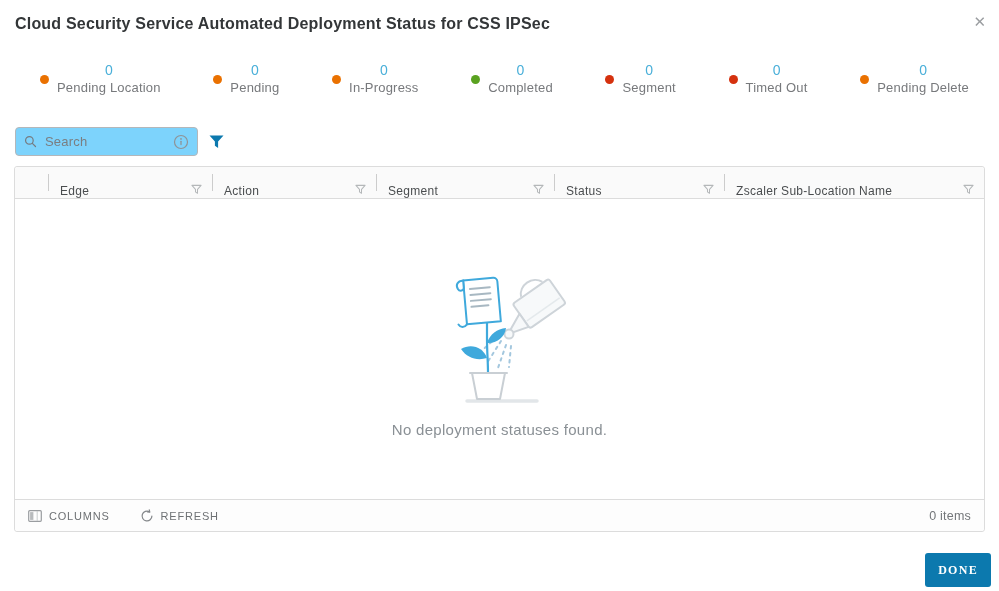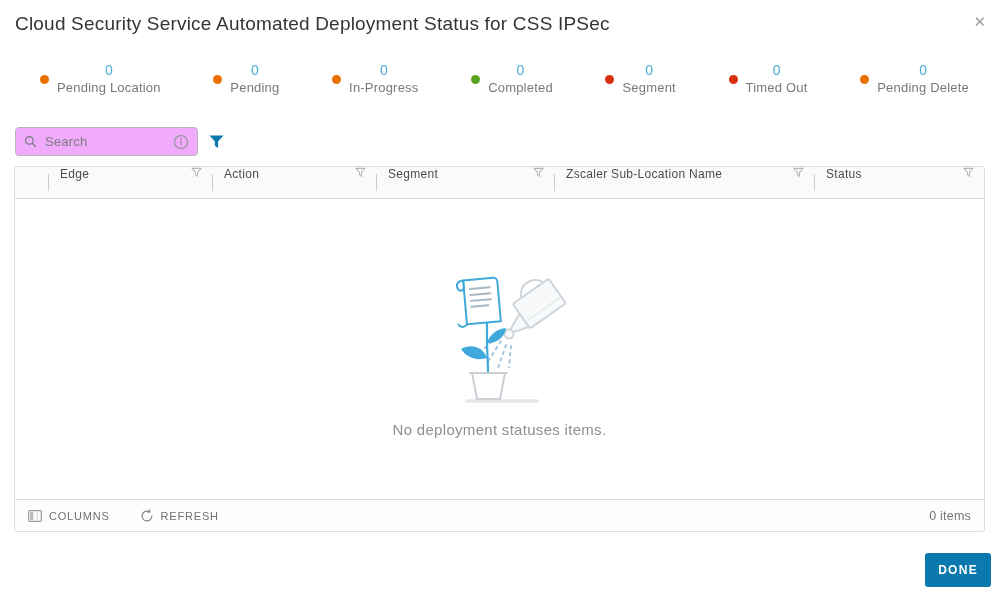--- a/index.html
+++ b/index.html
@@ -5,46 +5,46 @@
   html,body{margin:0;padding:0;}
   body{
     width:999px;height:591px;background:#fff;overflow:hidden;position:relative;
     font-family:"Liberation Sans", sans-serif;
     -webkit-font-smoothing:antialiased;
   }
   .dialog{position:absolute;inset:0;}
 
   
   .dialog-header{padding:13px 16px 0 15px;position:relative;}
-  .dialog-title{margin:0;font-size:19px;font-weight:400;color:#333638;letter-spacing:.2px;line-height:22px;}
+  .dialog-title{margin:0;font-size:16px;font-weight:700;color:#333638;letter-spacing:.2px;line-height:22px;}
   .close-btn{position:absolute;top:12px;right:9px;background:none;border:none;cursor:pointer;
     font-size:15px;color:#9b9ea1;padding:2px 4px;line-height:1;}
 
   
   .status-row{display:flex;justify-content:space-between;align-items:center;margin:27px 30px 0 40px;}
   .status-item{display:flex;align-items:center;gap:8px;}
   .dot{width:9px;height:9px;border-radius:50%;flex:0 0 auto;}
   .status-col{display:flex;flex-direction:column;align-items:center;}
   .status-count{color:#49AFD9;font-size:14px;line-height:16px;}
   .status-label{color:#77797c;font-size:13px;line-height:19px;letter-spacing:.2px;}
 
   
   .toolbar{display:flex;align-items:center;gap:11px;margin:30px 14px 0 15px;}
   .search-box{display:flex;align-items:center;box-sizing:border-box;width:183px;height:29px;
-    border:1px solid #b4b7ba;border-radius:4px;background:#f0abfc;padding:0 8px;gap:6px;}
+    border:1px solid #b4b7ba;border-radius:4px;background:#7dd3fc;padding:0 8px;gap:6px;}
   .search-box input{border:none;outline:none;flex:1;min-width:0;font-size:13px;color:#444;
     background:transparent;font-family:"Liberation Sans", sans-serif;letter-spacing:.2px;}
   .search-box input::placeholder{color:#7b7e81;}
   .icon-btn{background:none;border:none;padding:0;display:flex;align-items:center;cursor:pointer;}
 
   
   .datagrid{margin:10px 14px 0;border:1px solid #dcdcdc;border-radius:3px;background:#fff;}
   .dg-header{display:flex;align-items:stretch;height:31px;background:#fafafa;border-bottom:1px solid #dcdcdc;
     border-radius:3px 3px 0 0;}
-  .dg-cell{display:flex;align-items:flex-start;box-sizing:border-box;padding:0 10px 0 12px;
+  .dg-cell{display:flex;align-items:flex-end;box-sizing:border-box;padding:0 10px 0 12px;
     font-size:12px;font-weight:500;color:#4a4d4f;letter-spacing:.3px;position:relative;}
   .dg-cell + .dg-cell::before{content:"";position:absolute;left:0;top:7px;bottom:7px;width:1px;background:#ccc;}
   .dg-cell.sel{width:33px;padding:0;}
   .col-edge{width:164px;}
   .col-segment{width:178px;}
   .col-action{width:164px;}
   .col-status{width:170px;}
   .col-zscaler{flex:1;}
   .funnel{margin-left:auto;flex:0 0 auto;}
 
@@ -54,21 +54,21 @@
   .dg-footer{display:flex;align-items:center;height:31px;border-top:1px solid #dcdcdc;background:#fdfdfd;
     padding:0 13px;gap:30px;border-radius:0 0 3px 3px;}
   .footer-btn{display:flex;align-items:center;gap:7px;background:none;border:none;padding:0;cursor:pointer;
     font-size:11px;font-weight:500;color:#6e7174;letter-spacing:.8px;font-family:"Liberation Sans", sans-serif;justify-content:center;}
   .items-count{margin-left:auto;font-size:12.5px;color:#737679;letter-spacing:.2px;text-align:center;}
 
   
   .dialog-actions{position:absolute;right:8px;bottom:4px;}
   .done-btn{background:#0C79AE;color:#fff;border:none;border-radius:3px;height:34px;min-width:62px;
     padding:8px 13px;font-size:12px;font-weight:700;letter-spacing:1.3px;cursor:pointer;
-    font-family:Liberation Sans, sans-serif;}
+    font-family:Liberation Serif, serif;}
 </style>
 </head>
 <body>
 
 <div class="dialog">
 
   <div class="dialog-header">
     <h1 class="dialog-title">Cloud Security Service Automated Deployment Status for CSS IPSec</h1>
     <button class="close-btn">✕</button>
   </div>
@@ -164,28 +164,28 @@
         <span class="funnel"><svg width="11" height="11" viewBox="0 0 12 12">
               <path d="M1 1.5 h10 l-3.9 4.3 v4.4 l-2.2 -1.6 v-2.8 Z" fill="none" stroke="#b4b7b9" stroke-width="1.1" stroke-linejoin="round"></path>
             </svg></span>
       </div>
       <div class="dg-cell col-segment">
         <span>Segment</span>
         <span class="funnel"><svg width="11" height="11" viewBox="0 0 12 12">
               <path d="M1 1.5 h10 l-3.9 4.3 v4.4 l-2.2 -1.6 v-2.8 Z" fill="none" stroke="#b4b7b9" stroke-width="1.1" stroke-linejoin="round"></path>
             </svg></span>
       </div>
+      <div class="dg-cell col-status">
+        <span>Status</span>
+        <span class="funnel"><svg width="11" height="11" viewBox="0 0 12 12">
+              <path d="M1 1.5 h10 l-3.9 4.3 v4.4 l-2.2 -1.6 v-2.8 Z" fill="none" stroke="#b4b7b9" stroke-width="1.1" stroke-linejoin="round"></path>
+            </svg></span>
+      </div>
       <div class="dg-cell col-zscaler">
         <span>Zscaler Sub-Location Name</span>
-        <span class="funnel"><svg width="11" height="11" viewBox="0 0 12 12">
-              <path d="M1 1.5 h10 l-3.9 4.3 v4.4 l-2.2 -1.6 v-2.8 Z" fill="none" stroke="#b4b7b9" stroke-width="1.1" stroke-linejoin="round"></path>
-            </svg></span>
-      </div>
-      <div class="dg-cell col-status">
-        <span>Status</span>
         <span class="funnel"><svg width="11" height="11" viewBox="0 0 12 12">
               <path d="M1 1.5 h10 l-3.9 4.3 v4.4 l-2.2 -1.6 v-2.8 Z" fill="none" stroke="#b4b7b9" stroke-width="1.1" stroke-linejoin="round"></path>
             </svg></span>
       </div>
     </div>
 
     <div class="dg-body">
       <span style="display:flex;">
         <svg width="150" height="150" viewBox="0 0 150 150">
 
@@ -221,21 +221,21 @@
               <line x1="46" y1="33" x2="66" y2="33"></line>
               <line x1="46" y1="39" x2="66" y2="39"></line>
               <line x1="46" y1="45" x2="63" y2="45"></line>
             </g>
           </g>
 
           <path d="M47 112 L52 138 H75 L80 112 Z" fill="#fff" stroke="#c9cfd4" stroke-width="2" stroke-linejoin="round"></path>
           <line x1="45" y1="112" x2="82" y2="112" stroke="#c9cfd4" stroke-width="2" stroke-linecap="round"></line>
         </svg>
       </span>
-      <div class="empty-msg">No deployment statuses items.</div>
+      <div class="empty-msg">No deployment statuses found.</div>
     </div>
 
     <div class="dg-footer">
       <button class="footer-btn">
         <span style="display:flex;">
           <svg width="14" height="12" viewBox="0 0 14 12">
               <rect x="0.7" y="0.7" width="12.6" height="10.6" rx="1" fill="none" stroke="#9a9da0" stroke-width="1.2"></rect>
               <rect x="2.1" y="2.1" width="3.3" height="7.8" fill="#b8bbbd"></rect>
               <line x1="9.2" y1="1" x2="9.2" y2="11" stroke="#c9cccd" stroke-width="1"></line>
             </svg>

